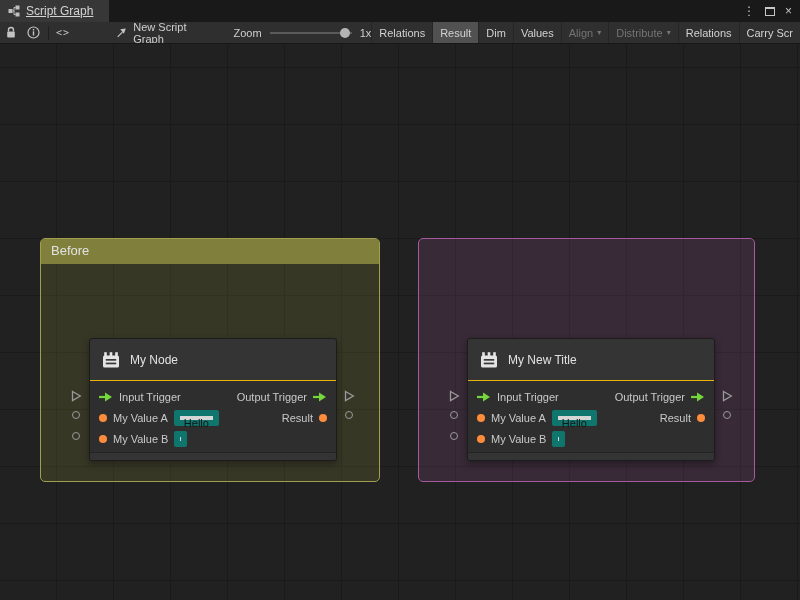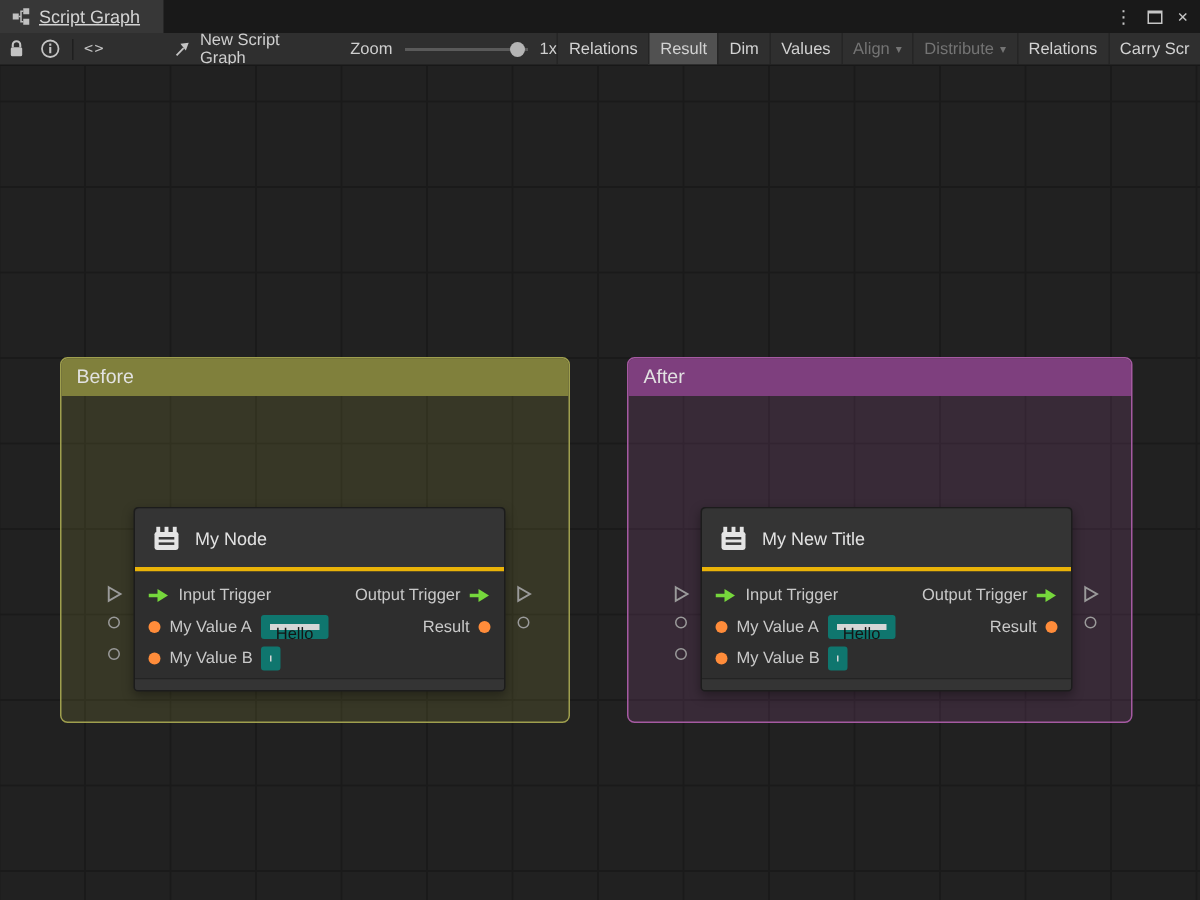--- a/index.html
+++ b/index.html
@@ -48,21 +48,21 @@
     border-radius:4px 4px 0 0; cursor:move; }
   .group-before { left:40px; width:340px; border-color:#9f9f4e; background:rgba(145,145,62,0.20); }
   .group-before .group-header { background:#80803c; }
   .group-after { left:418px; width:337px; border-color:#a55aa2; background:rgba(150,80,145,0.20); }
   .group-after .group-header { background:#7e3f7e; }
 
   
   .vnode { position:absolute; left:48px; top:99px; width:248px; background:#2e2e2e;
     border:1px solid #1c1c1c; border-radius:3px; box-shadow:0 3px 7px rgba(0,0,0,0.35); }
   .vnode-header { display:flex; align-items:center; gap:9px; height:42px; padding:0 11px;
-    background:#343434; border-bottom:3px solid #eab308; border-radius:3px 3px 0 0; cursor:move; }
+    background:#343434; border-bottom:1px solid #eab308; border-radius:3px 3px 0 0; cursor:move; }
   .vnode-title { font-size:12px; color:#e2e2e2; }
   .vnode-body { padding:5px 0 3px; }
   .vrow { height:21px; display:flex; align-items:center; gap:6px; padding:0 9px; font-size:11px; color:#c9c9c9; }
   .vrow .spacer { flex:1; }
   .flow-arrow { flex:none; }
   .dot { width:8px; height:8px; border-radius:50%; background:#ff8c3a; flex:none; cursor:crosshair; }
   .vfield { display:inline-block; min-width:10px; height:16px; line-height:15px; padding:0 4px;
     background:#d6d6d6; border:6px solid #0f766e; border-radius:2px; color:#141414; font-size:11px; cursor:text; }
   .vfield.small { width:13px; padding:0; }
   .vnode-footer { height:8px; background:#343434; border-top:1px solid #232323; border-radius:0 0 2px 2px; }
@@ -201,21 +201,20 @@
         </svg>
       <span class="port-circle" style="left:31px;top:172px"></span>
       <span class="port-circle" style="left:31px;top:193px"></span>
       <svg class="port-tri" style="left:303px;top:151px" width="11" height="12" viewBox="0 0 11 12">
           <path d="M1.5,1.5 L9.3,6 L1.5,10.5 Z" fill="none" stroke="#9a9a9a" stroke-width="1.3"></path>
         </svg>
       <span class="port-circle" style="left:304px;top:172px"></span>
     </div>
 
     <div class="group group-after">
-      <div class="group-header">After</div>
 
       <div class="vnode">
         <div class="vnode-header">
           <svg width="20" height="20" viewBox="0 0 20 20">
             <rect x="3.2" y="2.2" width="2.6" height="4.2" fill="#e4e4e4"></rect>
             <rect x="8.7" y="2.2" width="2.6" height="4.2" fill="#e4e4e4"></rect>
             <rect x="14.2" y="2.2" width="2.6" height="4.2" fill="#e4e4e4"></rect>
             <rect x="2" y="5.6" width="16" height="12" rx="1.6" fill="#e4e4e4"></rect>
             <rect x="4.8" y="9" width="10.4" height="1.7" fill="#383838"></rect>
             <rect x="4.8" y="12.6" width="10.4" height="1.7" fill="#383838"></rect>

